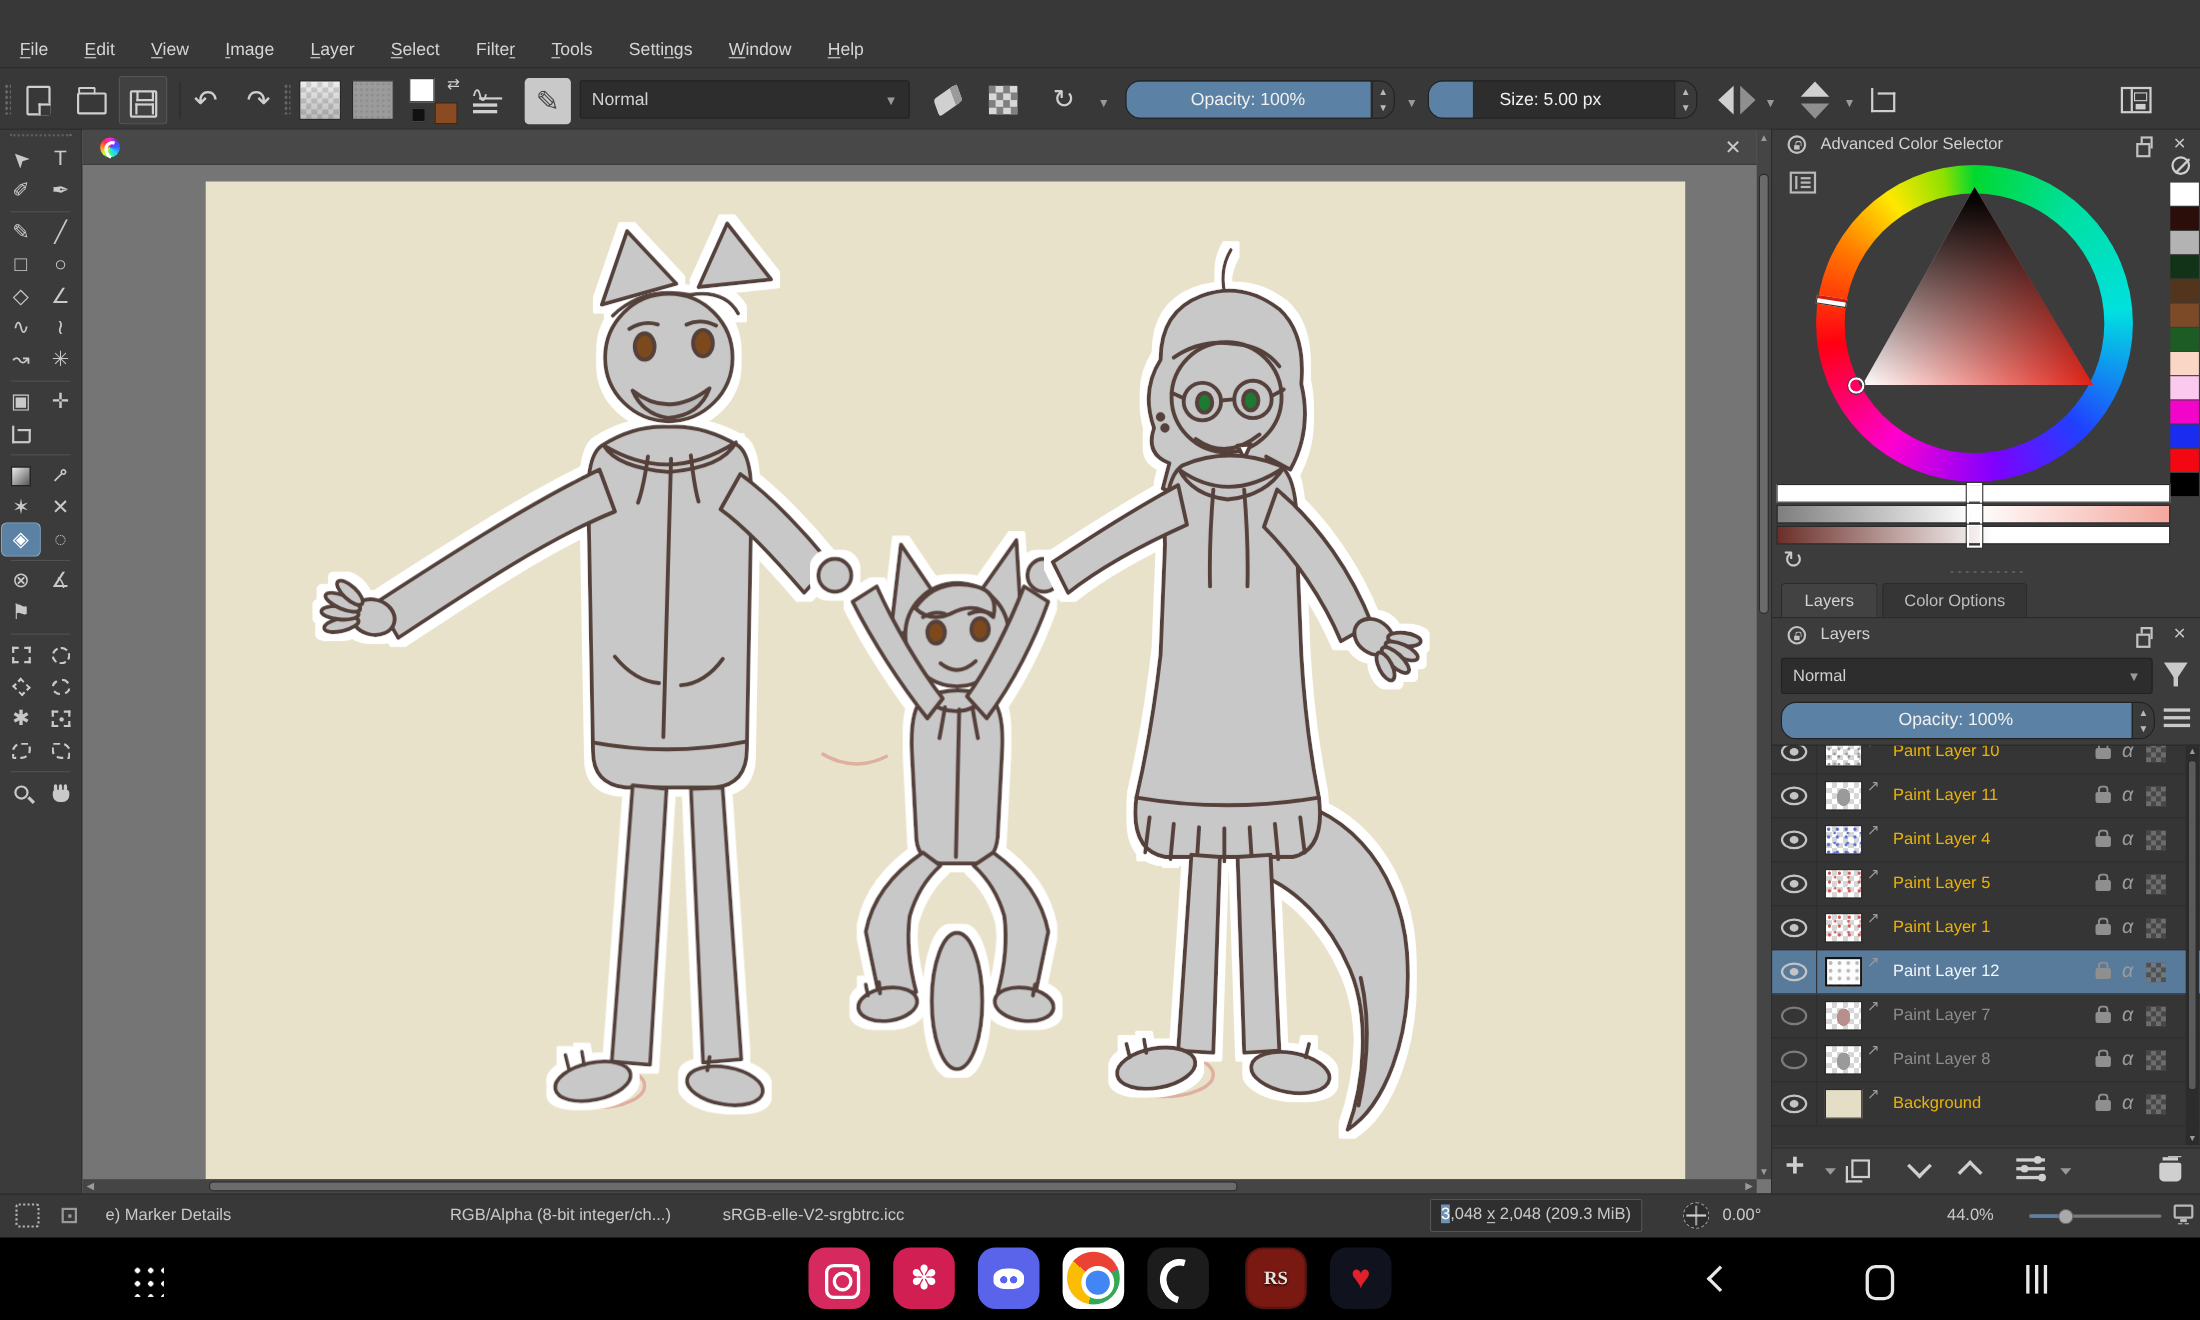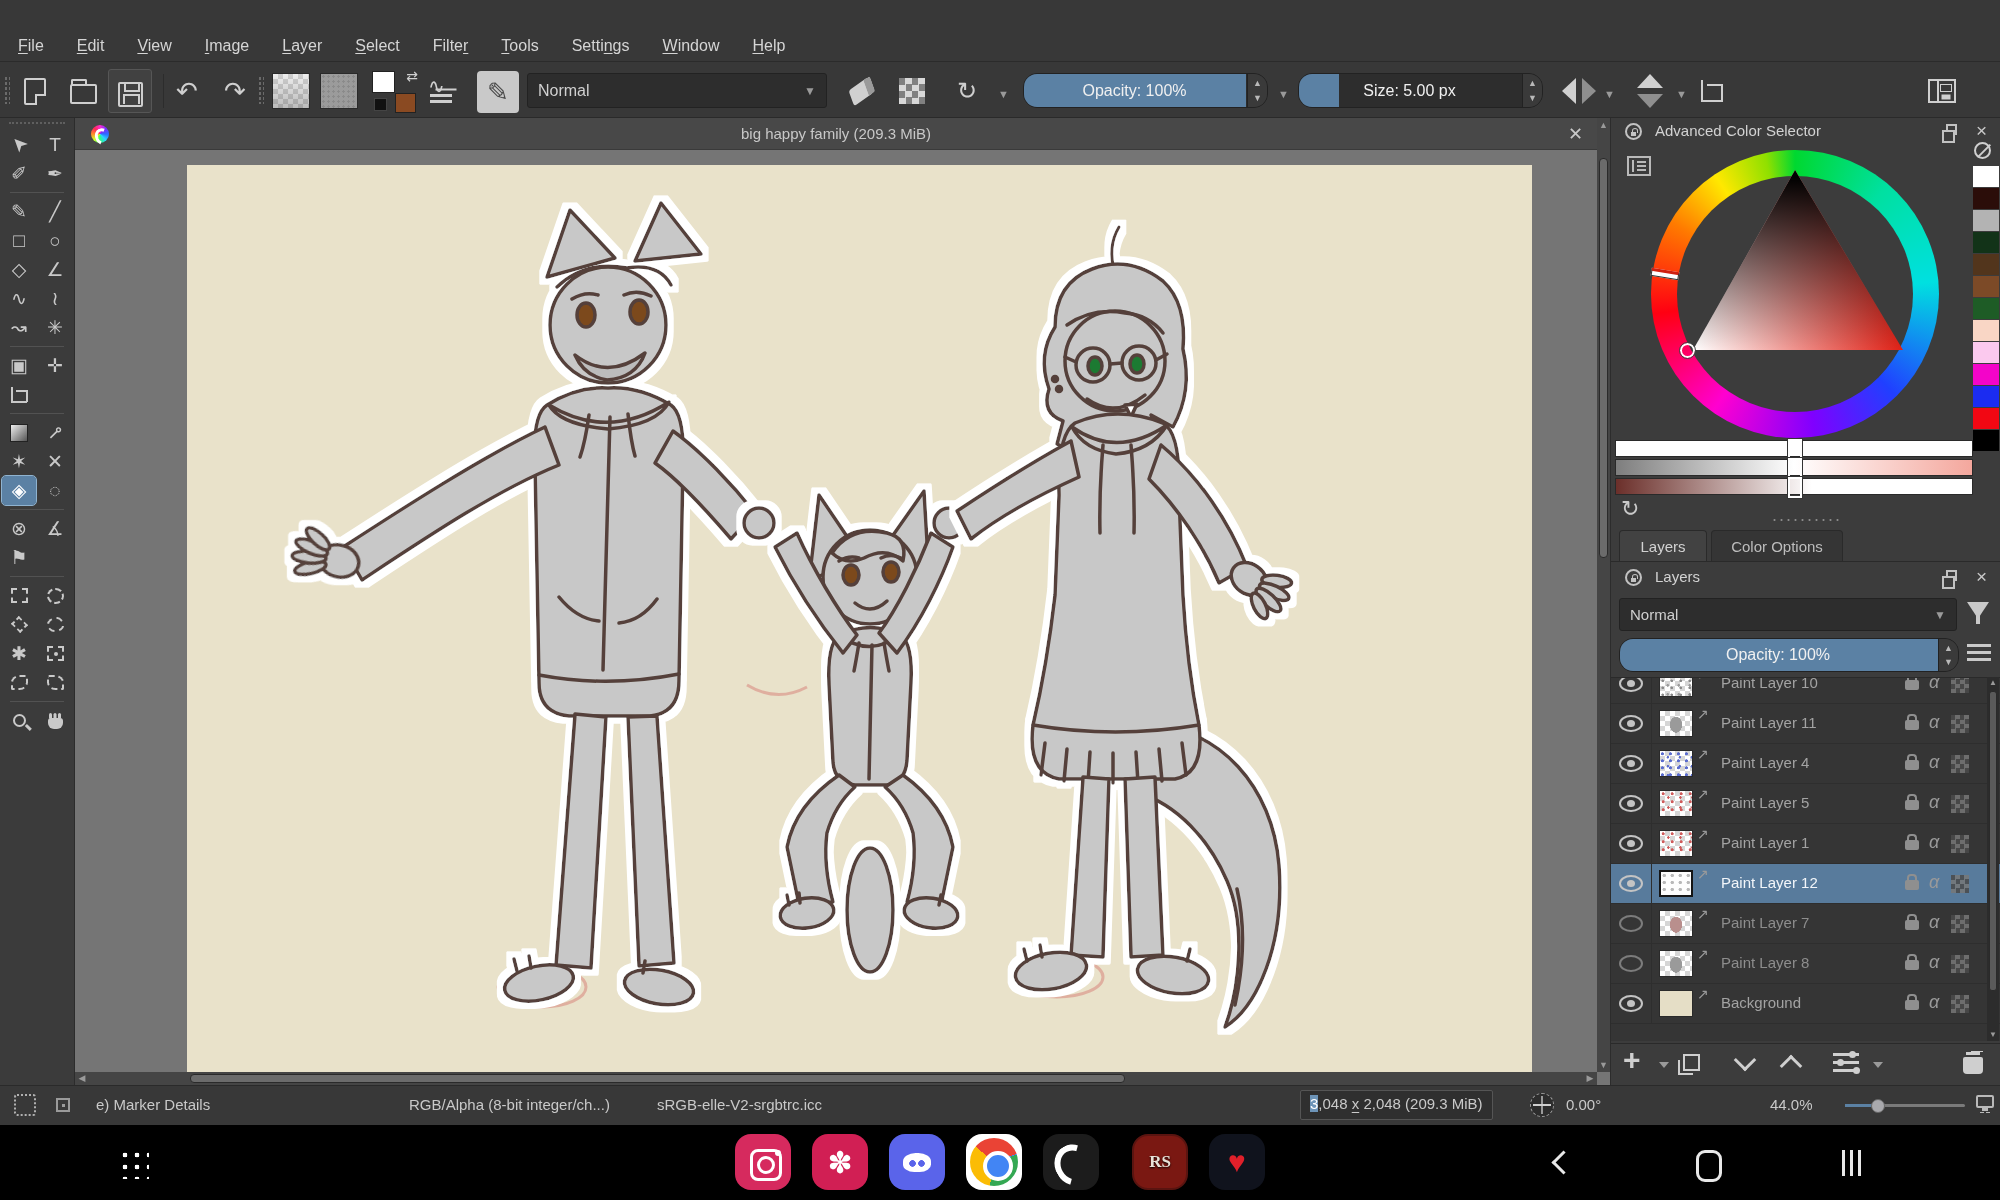--- a/index.html
+++ b/index.html
@@ -175,21 +175,21 @@
   .eyeSep { position:absolute; left:40px; top:0; bottom:0; width:1px; background:#2e2e2e; }
   .thumb { position:absolute; left:48px; top:6px; width:34px; height:27px; background:conic-gradient(#cfcfcf 0 25%, #fff 0 50%, #cfcfcf 0 75%, #fff 0) 0 0/10px 10px; border:1px solid #2a2a2a; }
   .t-sketch { background-image:radial-gradient(circle at 30% 40%, #8a8a8a 1px, transparent 1.6px), radial-gradient(circle at 70% 60%, #9a9a9a 1px, transparent 1.6px), conic-gradient(#d6d6d6 0 25%, #fff 0 50%, #d6d6d6 0 75%, #fff 0); background-size:9px 7px, 11px 9px, 10px 10px; }
   .t-blue-dots { background-image:radial-gradient(circle at 30% 40%, #5a6ccf 1.2px, transparent 1.8px), radial-gradient(circle at 65% 70%, #5a6ccf 1px, transparent 1.5px), conic-gradient(#d6d6d6 0 25%, #fff 0 50%, #d6d6d6 0 75%, #fff 0); background-size:8px 7px, 12px 9px, 10px 10px; }
   .t-red-dots { background-image:radial-gradient(circle at 35% 35%, #cf5a5a 1.2px, transparent 1.8px), radial-gradient(circle at 70% 65%, #cf5a5a 1px, transparent 1.5px), conic-gradient(#d6d6d6 0 25%, #fff 0 50%, #d6d6d6 0 75%, #fff 0); background-size:9px 8px, 12px 10px, 10px 10px; }
   .t-white-sketch { background:#fdfdfd radial-gradient(circle at 40% 50%, #b9b9b9 1.4px, transparent 2px); background-size:8px 7px; border:2px solid #151515; }
   .t-pink-figures { background-image:radial-gradient(ellipse 10px 13px at 50% 55%, #b98f8d 60%, transparent 62%), conic-gradient(#d6d6d6 0 25%, #fff 0 50%, #d6d6d6 0 75%, #fff 0); background-size:100% 100%, 10px 10px; }
   .t-gray-figures { background-image:radial-gradient(ellipse 10px 13px at 50% 55%, #9a9a9a 60%, transparent 62%), conic-gradient(#d6d6d6 0 25%, #fff 0 50%, #d6d6d6 0 75%, #fff 0); background-size:100% 100%, 10px 10px; }
   .t-beige { background:#e5dec6; }
   .corner { position:absolute; left:86px; top:2px; color:#9a9a9a; font-size:14px; }
-  .lname { position:absolute; left:110px; top:10px; color:#a3a3a3; font-size:15px; white-space:nowrap; }
+  .lname { position:absolute; left:110px; top:10px; color:#eab308; font-size:15px; white-space:nowrap; }
   .layer-row.selected .lname { color:#f2f6fa; }
   .hidden-layer .lname { color:#8d8d8d; }
   .lock { position:absolute; left:294px; top:16px; width:14px; height:10px; background:#8f8f8f; border-radius:2px; }
   .lock::before { content:""; position:absolute; left:2px; top:-6px; width:6px; height:6px; border:2px solid #8f8f8f; border-bottom:none; border-radius:4px 4px 0 0; }
   .alpha { position:absolute; left:318px; top:8px; color:#9a9a9a; font-size:18px; font-style:italic; }
   .checker { position:absolute; left:340px; top:11px; width:18px; height:18px; background:conic-gradient(#777 0 25%, #4a4a4a 0 50%, #777 0 75%, #4a4a4a 0) 0 0/9px 9px; opacity:.85; }
   #listScroll { position:absolute; right:2px; top:115px; width:12px; height:364px; background:#2c2c2c; }
   #listScroll .arr { width:12px; height:12px; color:#9a9a9a; font-size:8px; text-align:center; line-height:12px; }
   #listScroll .thumb { position:absolute; left:2px; top:14px; width:8px; height:300px; background:#5a5a5a; border-radius:3px; }
 
@@ -479,21 +479,20 @@
           </div>
           <div class="tool">
             <span class="ticon icon-pan"></span>
           </div>
         </div>
     </div>
 
     <div id="canvasRegion">
       <div id="docTitlebar">
         <span class="kritaDot"></span>
-        <span id="docTitle">big happy family (209.3 MiB)</span>
         <span id="docClose">✕</span>
       </div>
 
       <div id="paper">
         <svg viewBox="0 0 1345 907" width="1345" height="907">
           <defs>
             <filter id="halo" x="-8%" y="-8%" width="116%" height="116%">
               <feMorphology in="SourceAlpha" operator="dilate" radius="6" result="d"></feMorphology>
               <feFlood flood-color="#ffffff" result="f"></feFlood>
               <feComposite in="f" in2="d" operator="in" result="h"></feComposite>

